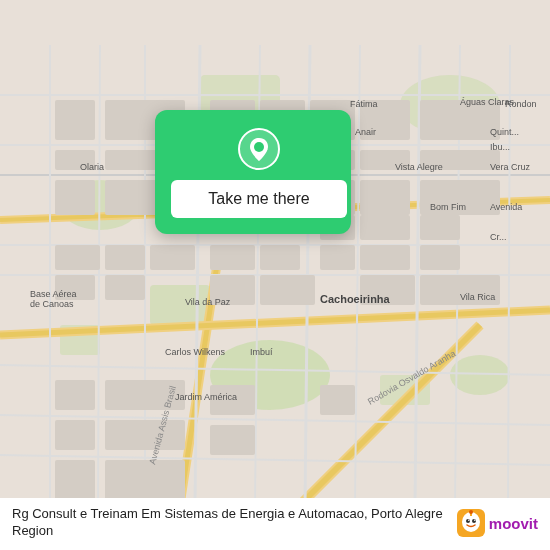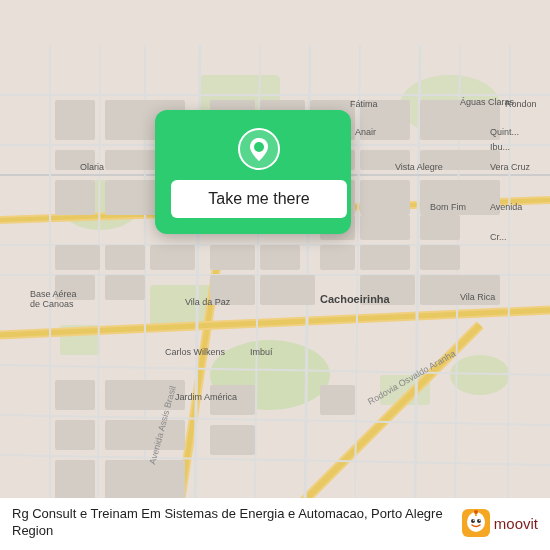--- a/index.html
+++ b/index.html
@@ -102,22 +102,22 @@
 
     #moovit-logo {
       display: flex;
       align-items: center;
       margin-left: 10px;
       flex-shrink: 0;
     }
 
     #moovit-text {
       font-size: 15px;
-      font-weight: normal;
-      color: #7f1d1d;
+      font-weight: bold;
+      color: #a21caf;
     }
 
     #moovit-icon {
       width: 28px;
       height: 28px;
       margin-right: 4px;
     }
   </style>
 </head>
 <body>

